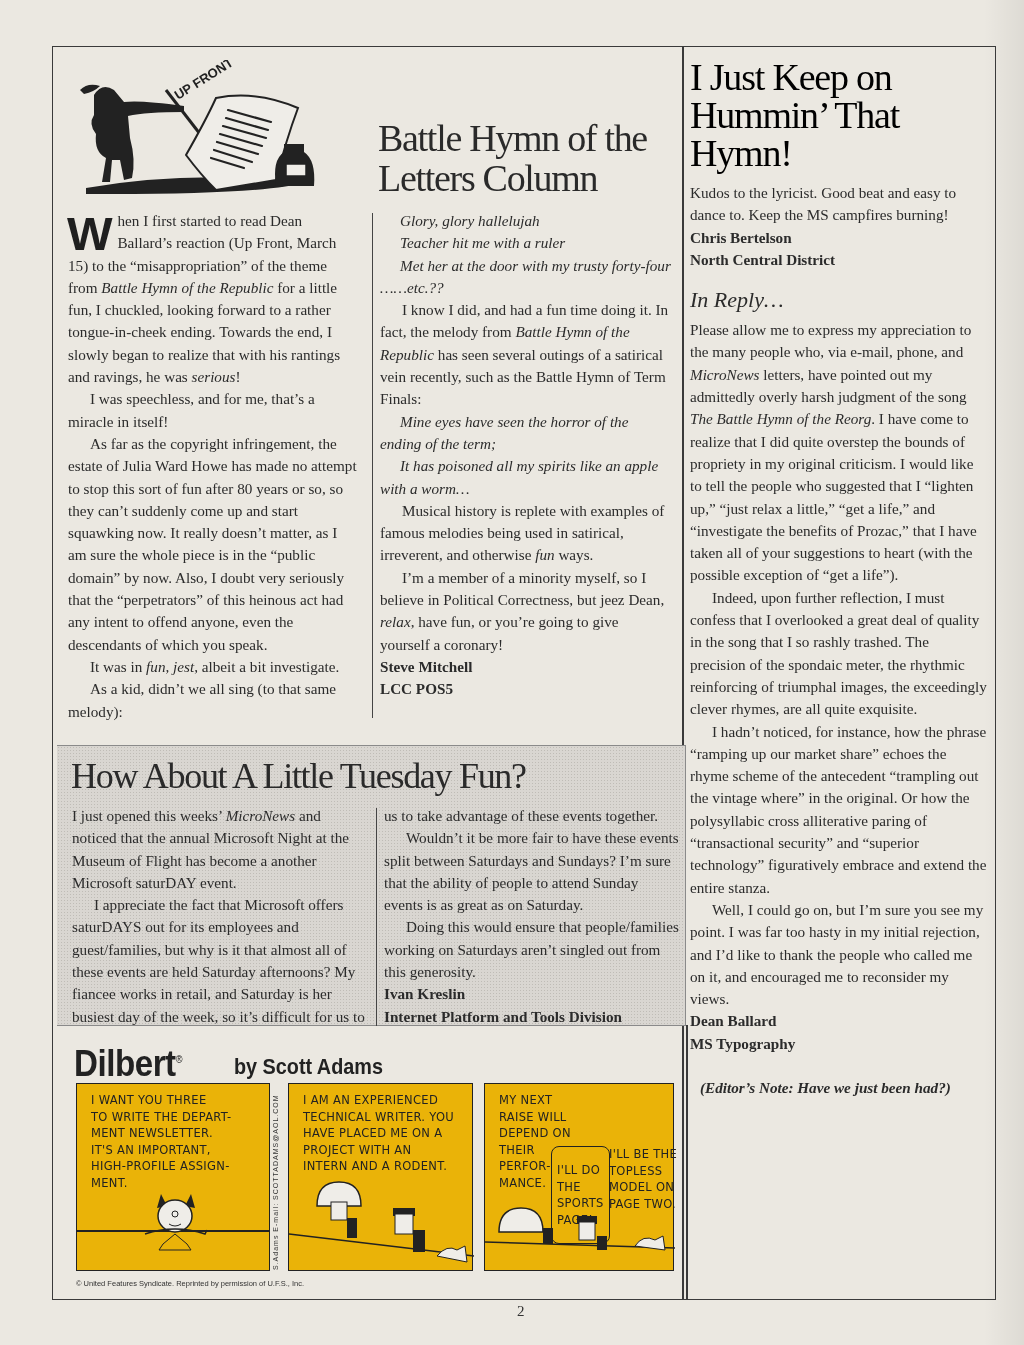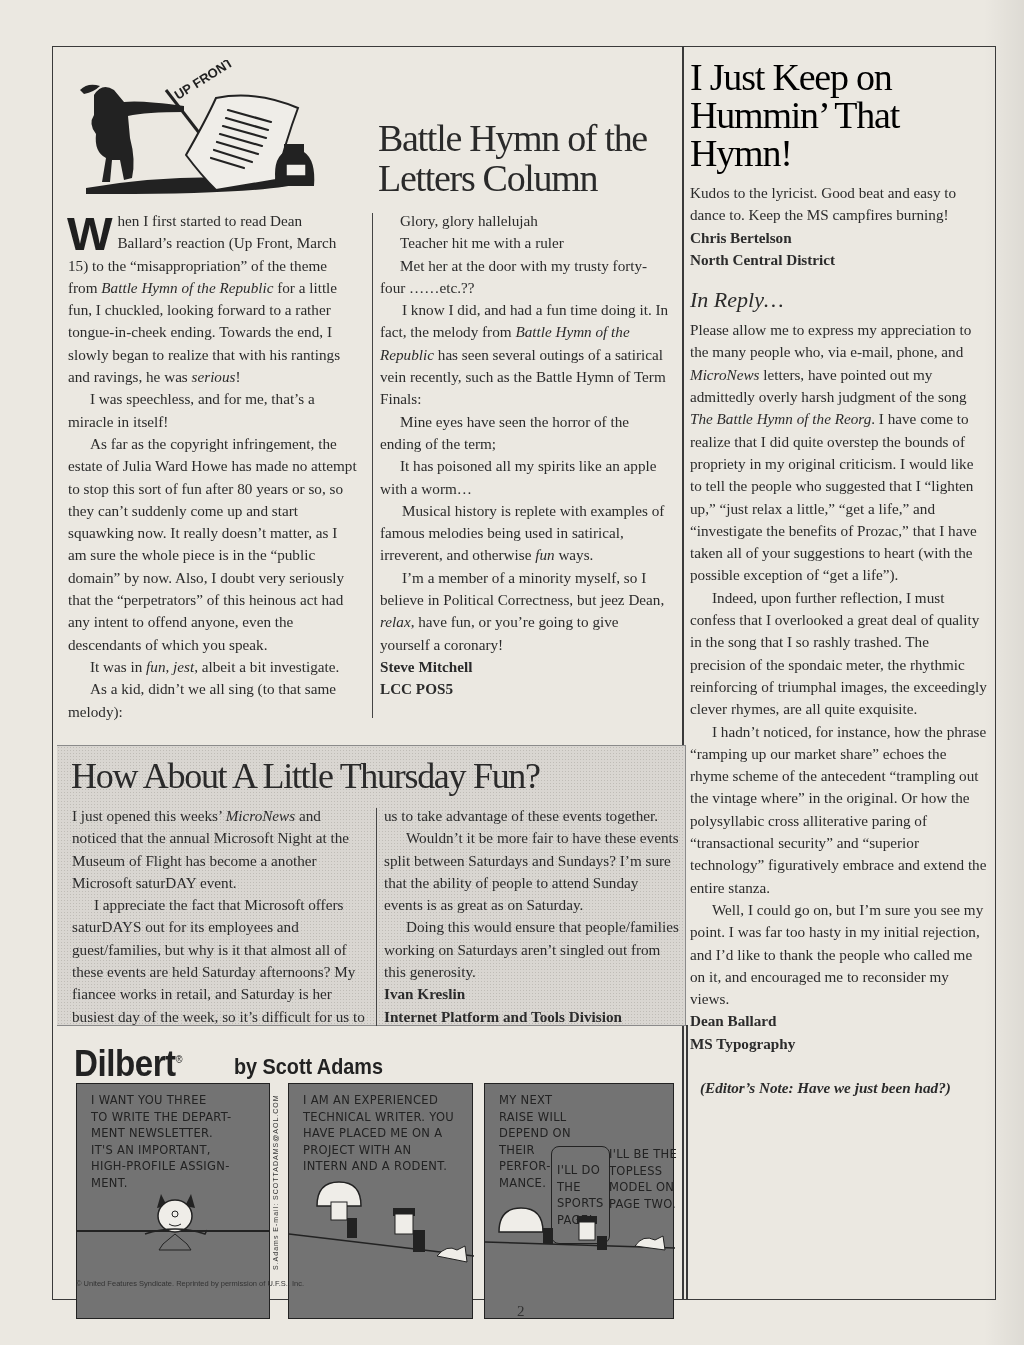--- a/index.html
+++ b/index.html
@@ -20,21 +20,21 @@
     border: 1.5px solid #3a3a3a;
   }
   .right-col-divider {
     position: absolute; left: 682px; top: 46px; width: 1.5px; height: 1254px; background: #3a3a3a;
   }
   .dilbert-divider {
     position: absolute; left: 686px; top: 1025px; width: 1.5px; height: 275px; background: #3a3a3a;
   }
   p { font-size: 15.2px; line-height: 22.3px; }
   .indent { text-indent: 22px; }
-  .verse { padding-left: 20px; text-indent: 0; }
+  .verse { padding-left: 20px; text-indent: 0; font-style: italic; }
   .verse.hang { padding-left: 0; text-indent: 20px; }
   .sig { font-weight: bold; }
 
   
   .logo { position: absolute; left: 66px; top: 60px; width: 280px; height: 140px; }
 
   .headline-1 {
     position: absolute; left: 378px; top: 118px; width: 300px;
     font-size: 38px; line-height: 40px; letter-spacing: -1.3px; color: #2a2a2a;
   }
@@ -72,21 +72,21 @@
   .dilbert-title {
     position: absolute; left: 74px; top: 1040px; font-family: "Liberation Sans", "DejaVu Sans", sans-serif;
     font-weight: bold; font-size: 36px; line-height: 40px; letter-spacing: -0.5px; color: #222; transform: scaleX(0.92); transform-origin: left;
   }
   .dilbert-reg { font-size: 10px; vertical-align: super; font-weight: normal; }
   .dilbert-by {
     position: absolute; left: 234px; top: 1054px; font-family: "Liberation Sans", "DejaVu Sans", sans-serif;
     font-weight: bold; font-size: 22px; line-height: 26px; color: #222; transform: scaleX(0.9); transform-origin: left;
   }
   .panel {
-    position: absolute; top: 1083px; height: 236px; border: 1.5px solid #222; background: #737373;
+    position: absolute; top: 1083px; height: 188px; border: 1.5px solid #222; background: #eab308;
     font-family: "DejaVu Sans", "Liberation Sans", sans-serif; font-size: 11.5px; line-height: 16.5px; color: #222;
   }
   .panel .balloon { position: absolute; left: 14px; top: 8px; white-space: pre; letter-spacing: 0.3px; }
   .panel .floor { position: absolute; left: 0; right: 0; height: 1.5px; background: #222; }
   .panel-1 { left: 76px; width: 194px; }
   .panel-2 { left: 288px; width: 185px; }
   .panel-3 { left: 484px; width: 190px; }
   .credit-vert {
     position: absolute; left: 272px; top: 1090px; width: 14px; height: 180px;
     font-family: "Liberation Sans", "DejaVu Sans", sans-serif; font-size: 7px; letter-spacing: 1px; color: #333;
@@ -165,21 +165,21 @@
   <p><span>Please allow me to express my appreciation to the many people who, via e-mail, phone, and </span><i>MicroNews</i><span> letters, have pointed out my admittedly overly harsh judgment of the song </span><i>The Battle Hymn of the Reorg</i><span>. I have come to realize that I did quite overstep the bounds of propriety in my original criticism. I would like to tell the people who suggested that I “lighten up,” “just relax a little,” “get a life,” and “investigate the benefits of Prozac,” that I have taken all of your suggestions to heart (with the possible exception of “get a life”).</span></p>
   <p class="indent">Indeed, upon further reflection, I must confess that I overlooked a great deal of quality in the song that I so rashly trashed. The precision of the spondaic meter, the rhythmic reinforcing of triumphal images, the exceedingly clever rhymes, are all quite exquisite.</p>
   <p class="indent">I hadn’t noticed, for instance, how the phrase “ramping up our market share” echoes the rhyme scheme of the antecedent “trampling out the vintage where” in the original. Or how the polysyllabic cross alliterative paring of “transactional security” and “superior technology” figuratively embrace and extend the entire stanza.</p>
   <p class="indent">Well, I could go on, but I’m sure you see my point. I was far too hasty in my initial rejection, and I’d like to thank the people who called me on it, and encouraged me to reconsider my views.</p>
   <p class="sig">Dean Ballard</p>
   <p class="sig">MS Typography</p>
   <p class="editor-note">(Editor’s Note: Have we just been had?)</p>
 </div>
 
 <div class="shaded">
-  <div class="headline-3">How About A Little Thursday Fun?</div>
+  <div class="headline-3">How About A Little Tuesday Fun?</div>
   <div class="sh-col-a">
     <p><span>I just opened this weeks’ </span><i>MicroNews</i><span> and noticed that the annual Microsoft Night at the Museum of Flight has become a another Microsoft saturDAY event.</span></p>
     <p class="indent" style="height:134px; overflow:hidden;">I appreciate the fact that Microsoft offers saturDAYS out for its employees and guest/families, but why is it that almost all of these events are held Saturday afternoons? My fiancee works in retail, and Saturday is her busiest day of the week, so it’s difficult for us to take advantage of these events together.</p>
   </div>
   <div class="sh-rule"></div>
   <div class="sh-col-b">
     <p>us to take advantage of these events together.</p>
     <p class="indent">Wouldn’t it be more fair to have these events split between Saturdays and Sundays? I’m sure that the ability of people to attend Sunday events is as great as on Saturday.</p>
     <p class="indent">Doing this would ensure that people/families working on Saturdays aren’t singled out from this generosity.</p>
     <p class="sig">Ivan Kreslin</p>

